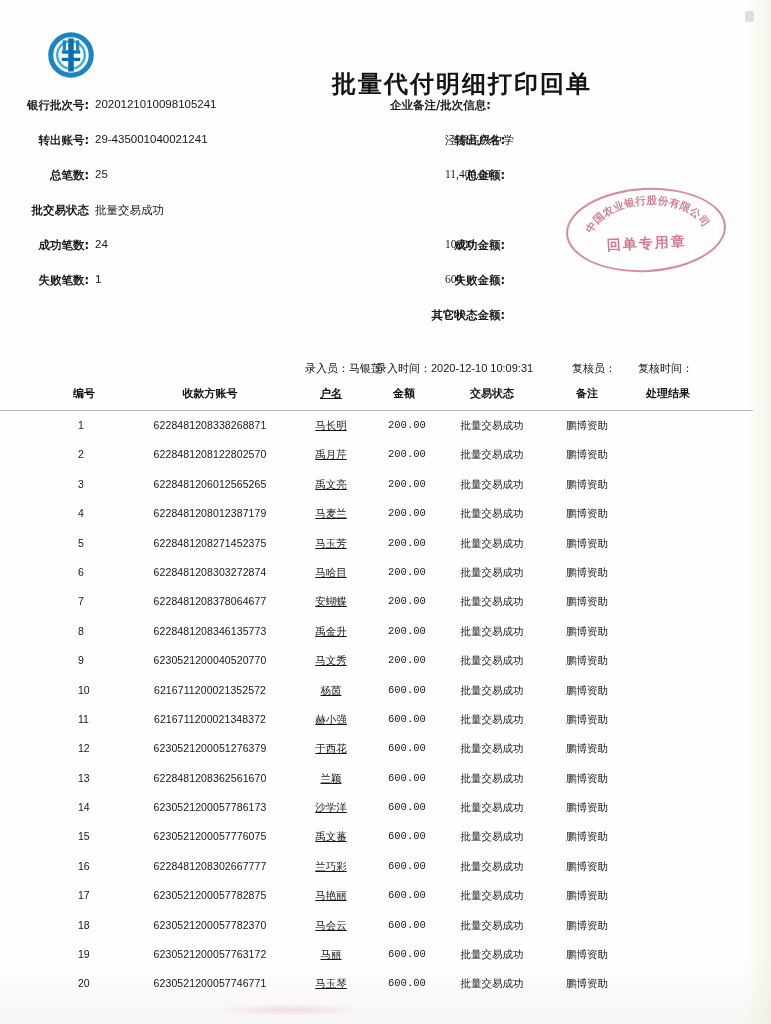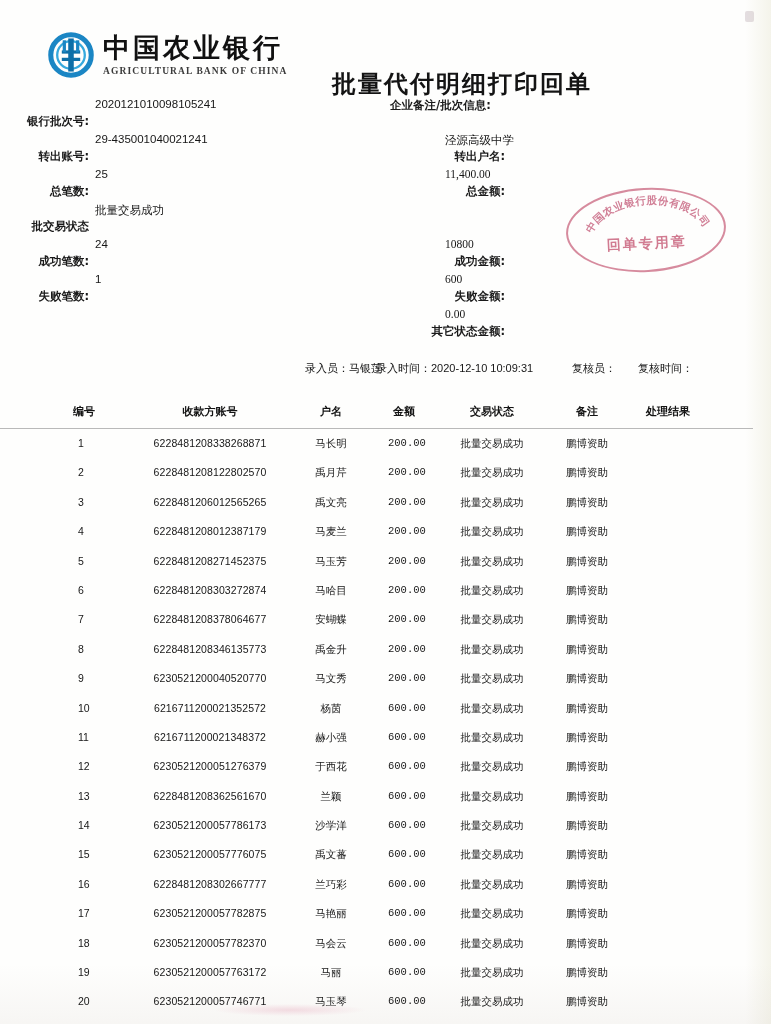--- a/index.html
+++ b/index.html
@@ -57,21 +57,21 @@
     font-size: 24px; font-weight: bold; letter-spacing: 2px;
     color: #141414; font-family: "DejaVu Sans", sans-serif;
   }
 
   
   .summary { position: absolute; top: 98px; left: 0; width: 771px; }
   .sum-col-left  { position: absolute; left: 0;   top: 0; width: 330px; }
   .sum-col-right { position: absolute; left: 340px; top: 0; width: 400px; }
   .field { position: relative; height: 35px; font-size: 11.5px; }
   .field .lab {
-    position: absolute; right: 242px; top: 16px; white-space: nowrap;
+    position: absolute; right: 242px; top: 0; white-space: nowrap;
     font-weight: bold; color: #1a1a1a;
     font-family: "DejaVu Sans", sans-serif;
   }
   .sum-col-left .lab { right: 241px; }
   .field .val {
     position: absolute; left: 95px; top: 0; white-space: nowrap; color: #161616;
   }
   .sum-col-right .lab { right: 235px; }
   .sum-col-right .val { left: 105px; font-family: Liberation Serif, serif; }
   .note-line {
@@ -107,38 +107,38 @@
     position: absolute; top: 361px; left: 0; width: 771px;
     font-size: 11px; color: #161616; white-space: nowrap;
   }
   .operator-row span { position: absolute; top: 0; }
   .op-entry    { left: 305px; }
   .op-time     { left: 376px; }
   .op-checker  { left: 572px; }
   .op-chktime  { left: 638px; }
 
   
-  .tbl { position: absolute; top: 404px; left: 0; width: 753px; }
+  .tbl { position: absolute; top: 386px; left: 0; width: 753px; }
   .tbl-head {
     position: relative; height: 25px;
     border-bottom: .8px solid #b9b9b9;
   }
   .tbl-head div {
     position: absolute; top: 0; font-size: 11px; font-weight: bold;
     color: #141414; font-family: "DejaVu Sans", sans-serif; white-space: nowrap;
   }
   .row { position: relative; height: 29.4px; }
   .row div {
     position: absolute; top: 8px; font-size: 10.5px;
     color: #161616; white-space: nowrap;
   }
   
   .c-no    { left: 84px;  transform: translateX(-50%); }
   .c-acct  { left: 210px; transform: translateX(-50%); }
-  .c-name  { left: 331px; transform: translateX(-50%); }
+  .c-name  { left: 331px; transform: translateX(-50%); text-decoration: underline; }
   .c-amt   { left: 404px; transform: translateX(-50%); }
   .c-stat  { left: 492px; transform: translateX(-50%); }
   .c-memo  { left: 587px; transform: translateX(-50%); }
   .c-res   { left: 668px; transform: translateX(-50%); }
   .c-acct.cell { font-family: "Liberation Sans", sans-serif; letter-spacing: .1px; }
   .c-amt.cell  { left: 388px; transform: none; font-family: Liberation Mono, monospace; }
   .c-no.cell   { left: 78px;  transform: none; }
 </style>
 </head>
 <body>
@@ -154,24 +154,20 @@
     <div class="logo-block">
       <svg class="logo-mark" viewBox="0 0 100 100">
         <circle cx="50" cy="50" r="44" fill="none" stroke="#1b86c4" stroke-width="11"></circle>
         <circle cx="50" cy="50" r="30" fill="none" stroke="#36a9dd" stroke-width="5"></circle>
         <rect x="44" y="14" width="12" height="72" fill="#0d6fa8"></rect>
         <rect x="30" y="40" width="40" height="7" fill="#0d6fa8"></rect>
         <rect x="30" y="56" width="40" height="7" fill="#0d6fa8"></rect>
         <rect x="32" y="18" width="7" height="26" fill="#1b86c4"></rect>
         <rect x="61" y="18" width="7" height="26" fill="#1b86c4"></rect>
       </svg>
-      <div class="logo-text">
-        <div class="bank-cn">中国农业银行</div>
-        <div class="bank-en">AGRICULTURAL BANK OF CHINA</div>
-      </div>
     </div>
     <div class="doc-title">批量代付明细打印回单</div>
   </div>
 
   <div class="summary">
     <div class="sum-col-left">
         <div class="field">
           <span class="lab">银行批次号:</span>
           <span class="val">2020121010098105241</span>
         </div>

